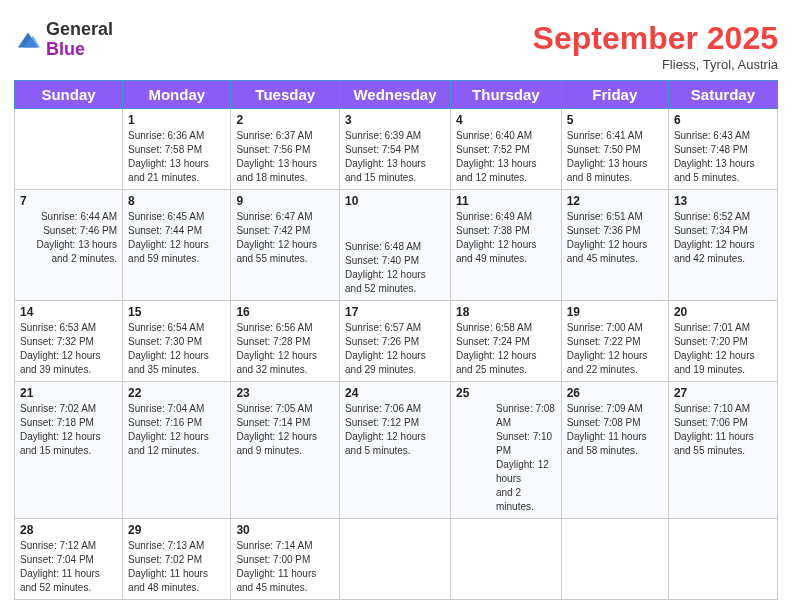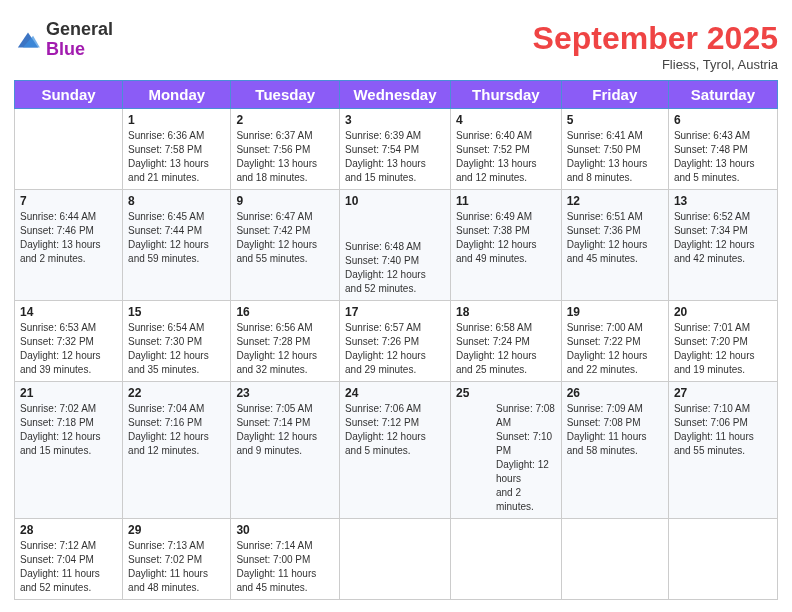--- a/index.html
+++ b/index.html
@@ -164,21 +164,21 @@
             <span class="day-num">6</span>
             <div class="day-info" style="white-space: pre-line;">Sunrise: 6:43 AM
 Sunset: 7:48 PM
 Daylight: 13 hours
 and 5 minutes.</div>
           </td>
         </tr>
         <tr>
           <td>
             <span class="day-num">7</span>
-            <div class="day-info" style="white-space: pre-line;">Sunrise: 6:44 AM
+            <div class="day-info" style="white-space: pre-line; text-align: right;">Sunrise: 6:44 AM
 Sunset: 7:46 PM
 Daylight: 13 hours
 and 2 minutes.</div>
           </td>
           <td>
             <span class="day-num">8</span>
             <div class="day-info" style="white-space: pre-line;">Sunrise: 6:45 AM
 Sunset: 7:44 PM
 Daylight: 12 hours
 and 59 minutes.</div>

